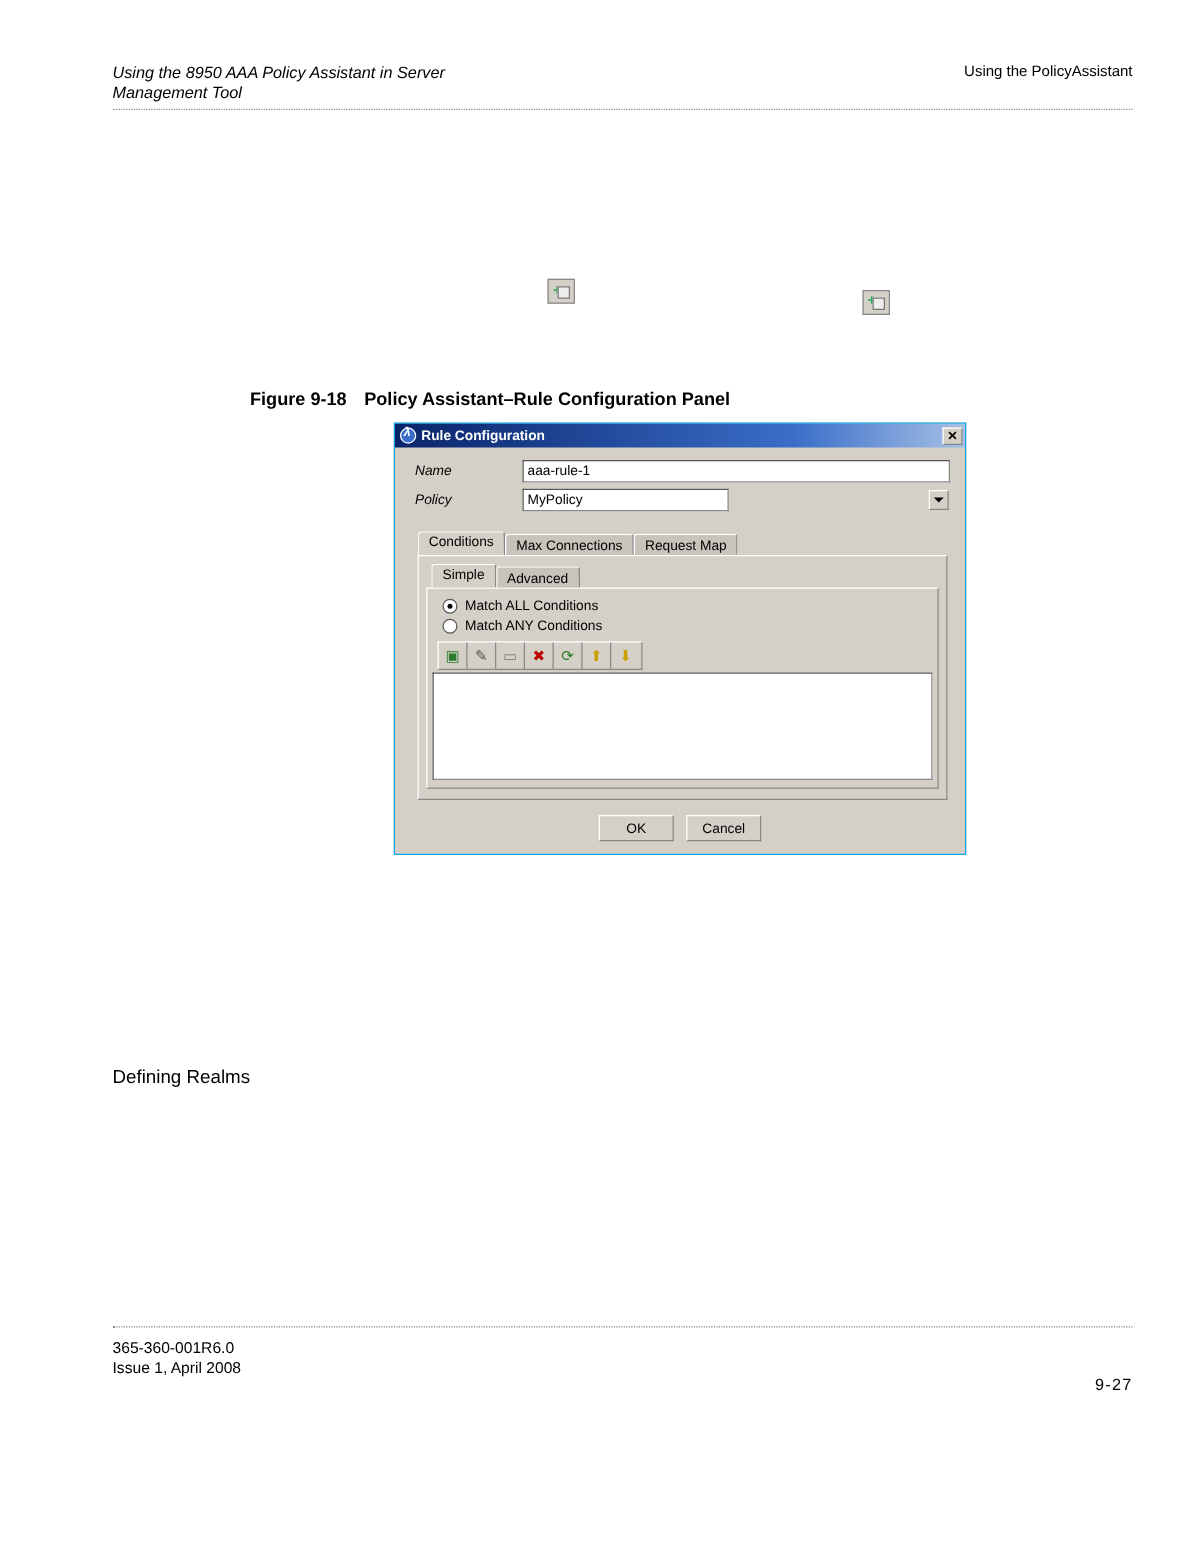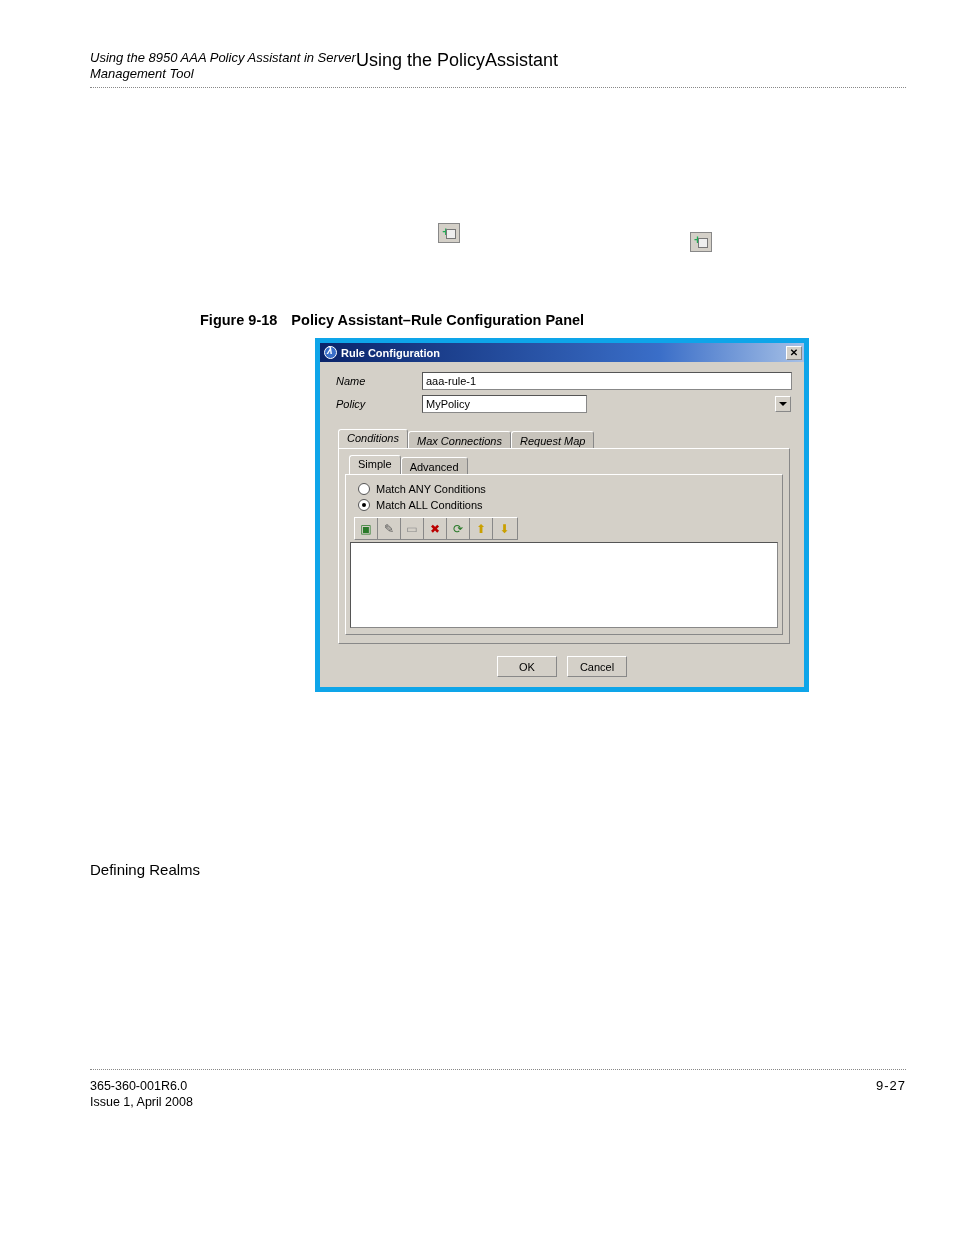--- a/index.html
+++ b/index.html
@@ -9,27 +9,27 @@
     background: #fff;
     font-family: "Trebuchet MS", Verdana, Arial, sans-serif;
     color: #000;
     width: 954px;
   }
   .page {
     padding: 50px 48px 40px 90px;
   }
   .header-row {
     display: flex;
-    justify-content: flex-start;
+    justify-content: space-between;
     align-items: flex-start;
     font-size: 13px;
     margin-bottom: 4px;
   }
   .header-left { font-style: italic; max-width: 340px; line-height: 1.25; }
-  .header-right { font-size: 18px; }
+  .header-right { font-size: 12px; }
   .dotted-line {
     border: none;
     border-top: 1px dotted #888;
     margin: 4px 0 30px 0;
   }
   .dotted-line-bottom {
     border: none;
     border-top: 1px dotted #888;
     margin: 0 0 8px 0;
   }
@@ -46,25 +46,25 @@
   .icon-insert::after {
     content:""; position:absolute; right:3px; top:5px;
     width:8px; height:8px; border:1px solid #777; background:#eee;
   }
   .figure-row { display:flex; gap:14px; margin:60px 0 10px 110px; }
   .figure-num { font-weight:bold; font-size:14.5px; }
   .figure-title { font-weight:bold; font-size:14.5px; }
 
   
   .dialog {
-    width: 494px;
+    width: 458px;
     margin-left: 225px;
     font-family: Tahoma, Verdana, sans-serif;
     font-size: 11px;
-    border: 5px solid #0ea5e9;
+    border: 1px solid #0ea5e9;
     background: #d4d0c8;
   }
   .titlebar {
     height: 19px;
     background: linear-gradient(90deg, #0a246a 0%, #3a6ec8 70%, #a6c0e6 100%);
     color: #fff;
     display:flex; align-items:center; justify-content:space-between;
     padding: 0 2px 0 4px;
     font-weight:bold;
     font-size: 11px;
@@ -92,21 +92,21 @@
     position:absolute; right:1px; top:1px; width:16px; height:16px;
     background:#d4d0c8; border:1px solid #888;
     border-top-color:#fff; border-left-color:#fff;
     display:flex; align-items:center; justify-content:center;
   }
   .combo-btn::after { content:""; width:0; height:0; border-left:4px solid transparent; border-right:4px solid transparent; border-top:4px solid #000;}
   .checkbox {
     width:13px; height:13px; border:1px solid #888;
     border-top-color:#555; border-left-color:#555; background:#fff;
   }
-  .tabs-row { display:flex; margin-top:16px; padding-left:2px;font-style:italic; }
+  .tabs-row { display:flex; margin-top:16px; padding-left:2px; }
   .tab {
     padding: 2px 8px 2px 8px;
     background:#d4d0c8;
     border:1px solid #888;
     border-top-color:#fff; border-left-color:#fff;
     border-bottom:none;
     font-size:11px;
     position:relative;
     border-radius: 3px 3px 0 0;
   }
@@ -158,21 +158,21 @@
     font-size:11px;
     display:flex; align-items:center; justify-content:center;
     padding: 0 10px;
   }
   .section-head { font-weight:normal; font-size:15px; margin-top:58px; margin-bottom:10px;}
   .footer-row {
     display:flex; justify-content:space-between; align-items:flex-start;
     font-size:12.5px;
   }
   .footer-left { line-height:1.3; }
-  .footer-right { font-size:13px; letter-spacing:1px; }
+  .footer-right { font-size:13px; letter-spacing:1px;margin-top:30px; }
 </style>
 </head>
 <body>
 
 <div class="page">
 
   <div class="header-row">
     <div class="header-left">
       <span>Using the 8950 AAA Policy Assistant in Server</span><br>
       <span>Management Tool</span>
@@ -228,26 +228,26 @@
         <div class="tab inactive">Max Connections</div>
         <div class="tab inactive">Request Map</div>
       </div>
       <div class="tab-panel">
         <div class="inner-tabs-row">
           <div class="tab">Simple</div>
           <div class="tab inactive">Advanced</div>
         </div>
         <div class="inner-panel">
           <div class="radio-row">
+            <div class="radio checked"></div>
+            <span>Match ALL Conditions</span>
+          </div>
+          <div class="radio-row">
             <div class="radio"></div>
             <span>Match ANY Conditions</span>
-          </div>
-          <div class="radio-row">
-            <div class="radio checked"></div>
-            <span>Match ALL Conditions</span>
           </div>
           <div class="toolbar">
             <div class="tbtn" style="color:#2a7a2a;">▣</div>
             <div class="tbtn" style="color:#555;">✎</div>
             <div class="tbtn" style="color:#888;">▭</div>
             <div class="tbtn" style="color:#b00;">✖</div>
             <div class="tbtn" style="color:#2a7a2a;">⟳</div>
             <div class="tbtn" style="color:#caa000;">⬆</div>
             <div class="tbtn" style="color:#caa000;">⬇</div>
           </div>

